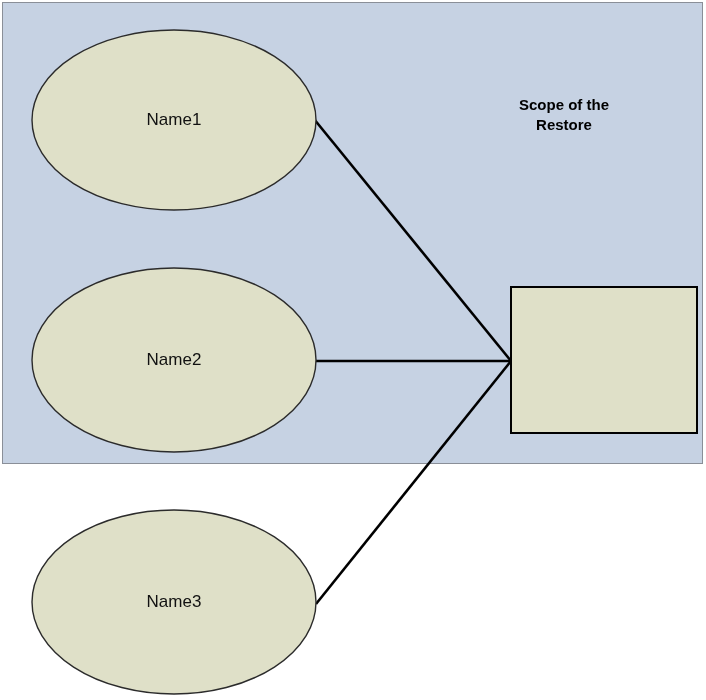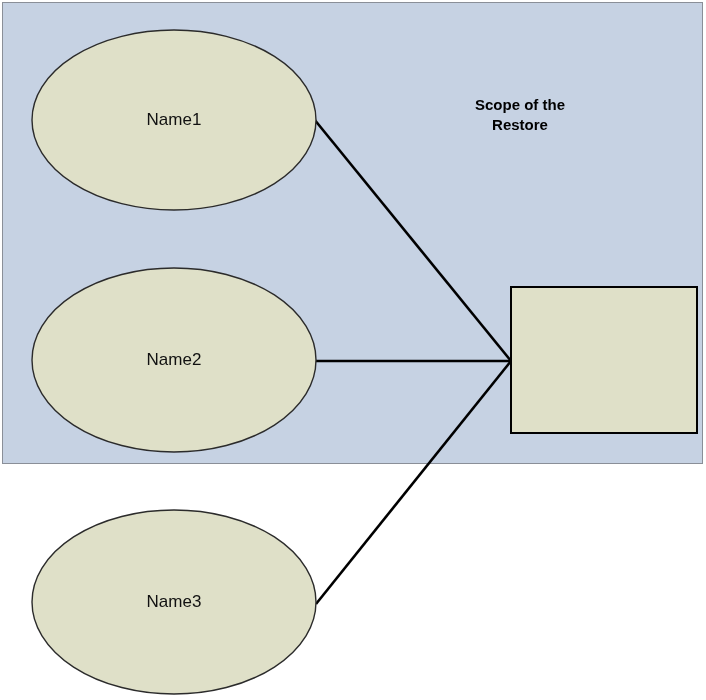--- a/index.html
+++ b/index.html
@@ -24,21 +24,21 @@
     left: 2px;
     top: 2px;
     width: 701px;
     height: 462px;
     background: #c6d2e3;
     border: 1px solid #8a8f98;
     box-sizing: border-box;
   }
   #scope-panel-label {
     position: absolute;
-    left: 420px;
+    left: 464px;
     top: 95px;
     width: 200px;
     text-align: center;
     font-size: 15px;
     font-weight: bold;
     color: #000000;
     line-height: 1.35;
     white-space: pre-line;
   }
   

